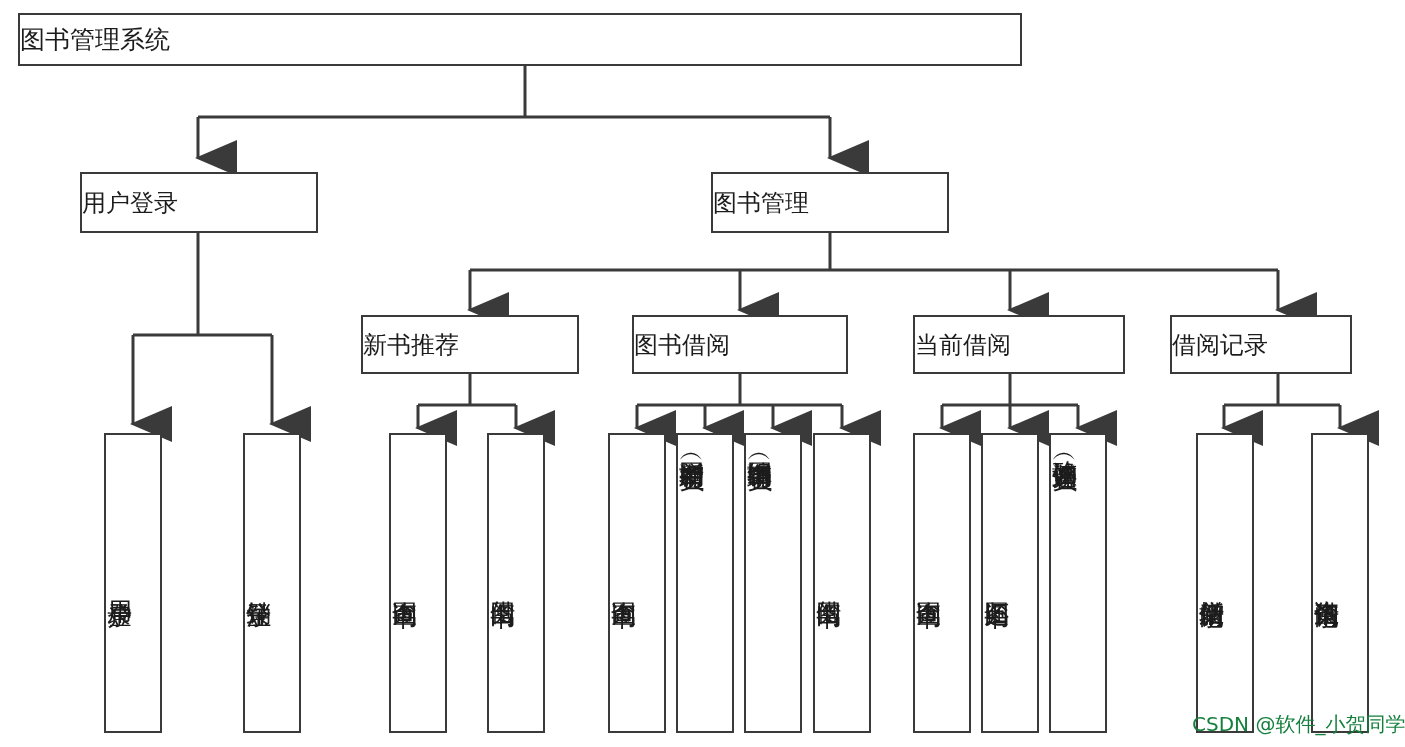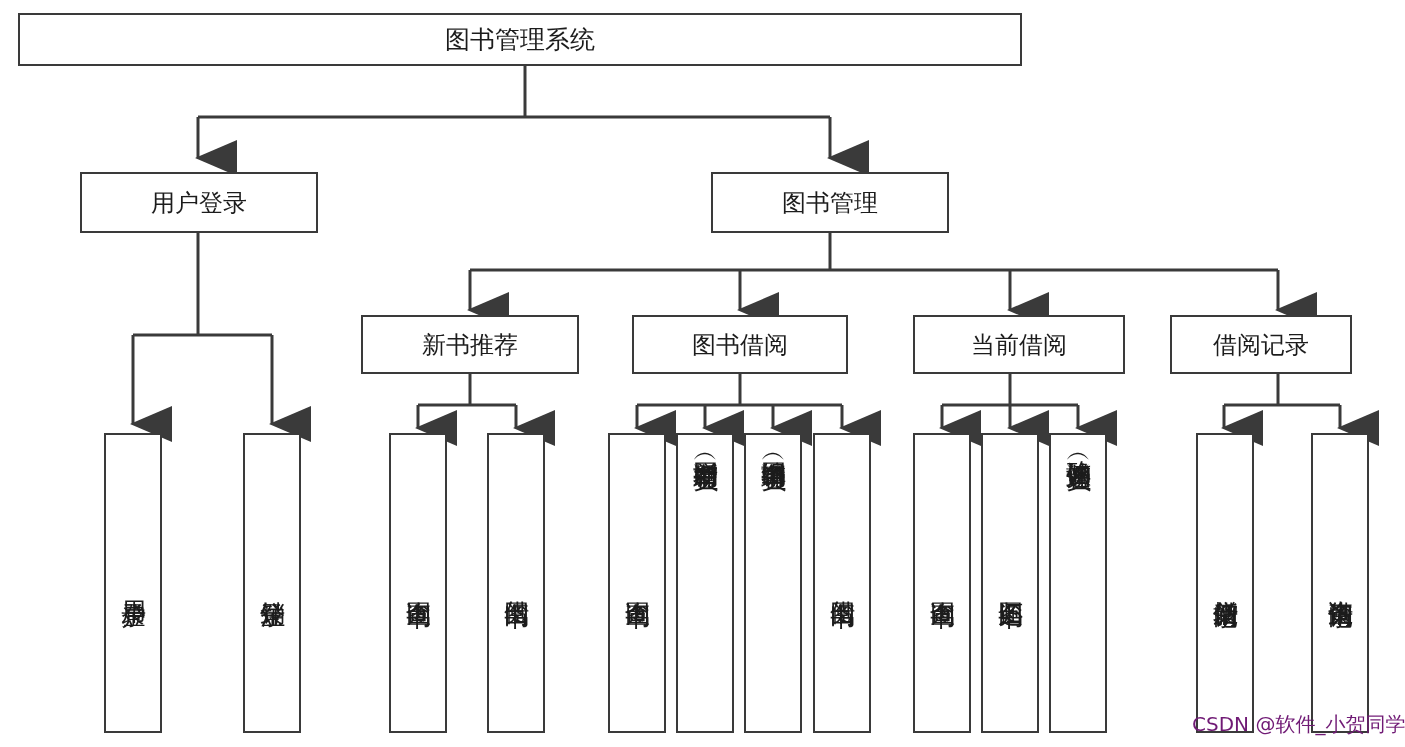--- a/index.html
+++ b/index.html
@@ -25,21 +25,21 @@
     height: 747px;
     pointer-events: none;
   }
   .node {
     position: absolute;
     box-sizing: border-box;
     border: 2.5px solid #3a3a3a;
     background: #ffffff;
     display: flex;
     align-items: center;
-    justify-content: center;
+    justify-content: flex-start;
     color: #1c1c1c;
   }
   .node.root {
     font-size: 25px;
   }
   .node.level2 {
     font-size: 24px;
   }
   .node.level3 {
     font-size: 24px;
@@ -61,21 +61,21 @@
     align-items: flex-start;
   }
   .leaf-mid {
     align-items: center;
   }
   .watermark {
     position: absolute;
     left: 1192px;
     top: 711px;
     font-size: 20px;
-    color: #701a75;
+    color: #15803d;
     white-space: nowrap;
     font-family: "DejaVu Sans", "Liberation Sans", sans-serif;
   }
 </style>
 </head>
 <body>
 
 <div id="canvas">
 
   <svg class="wires" viewBox="0 0 1405 747" xmlns="http://www.w3.org/2000/svg">

